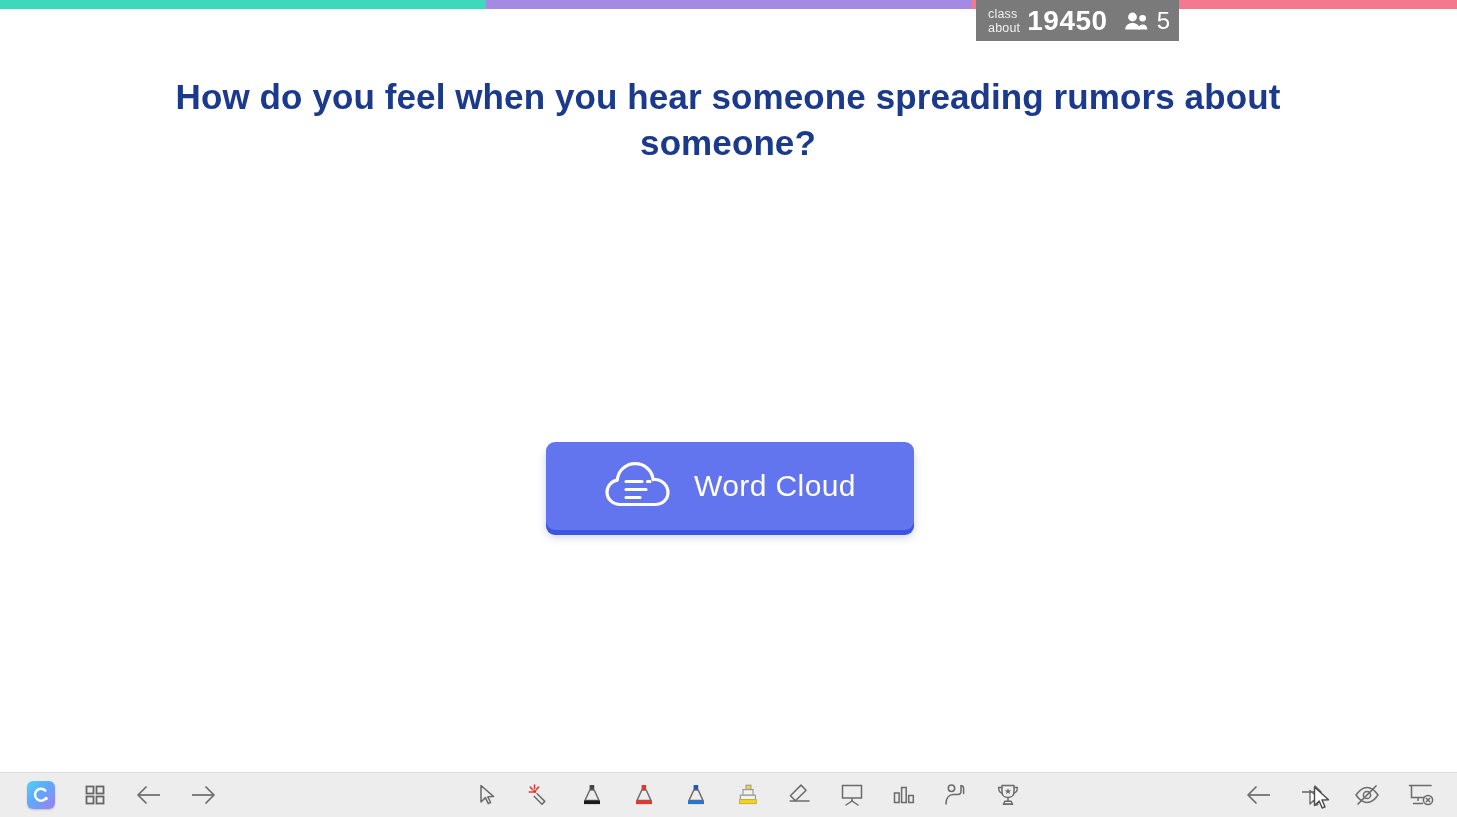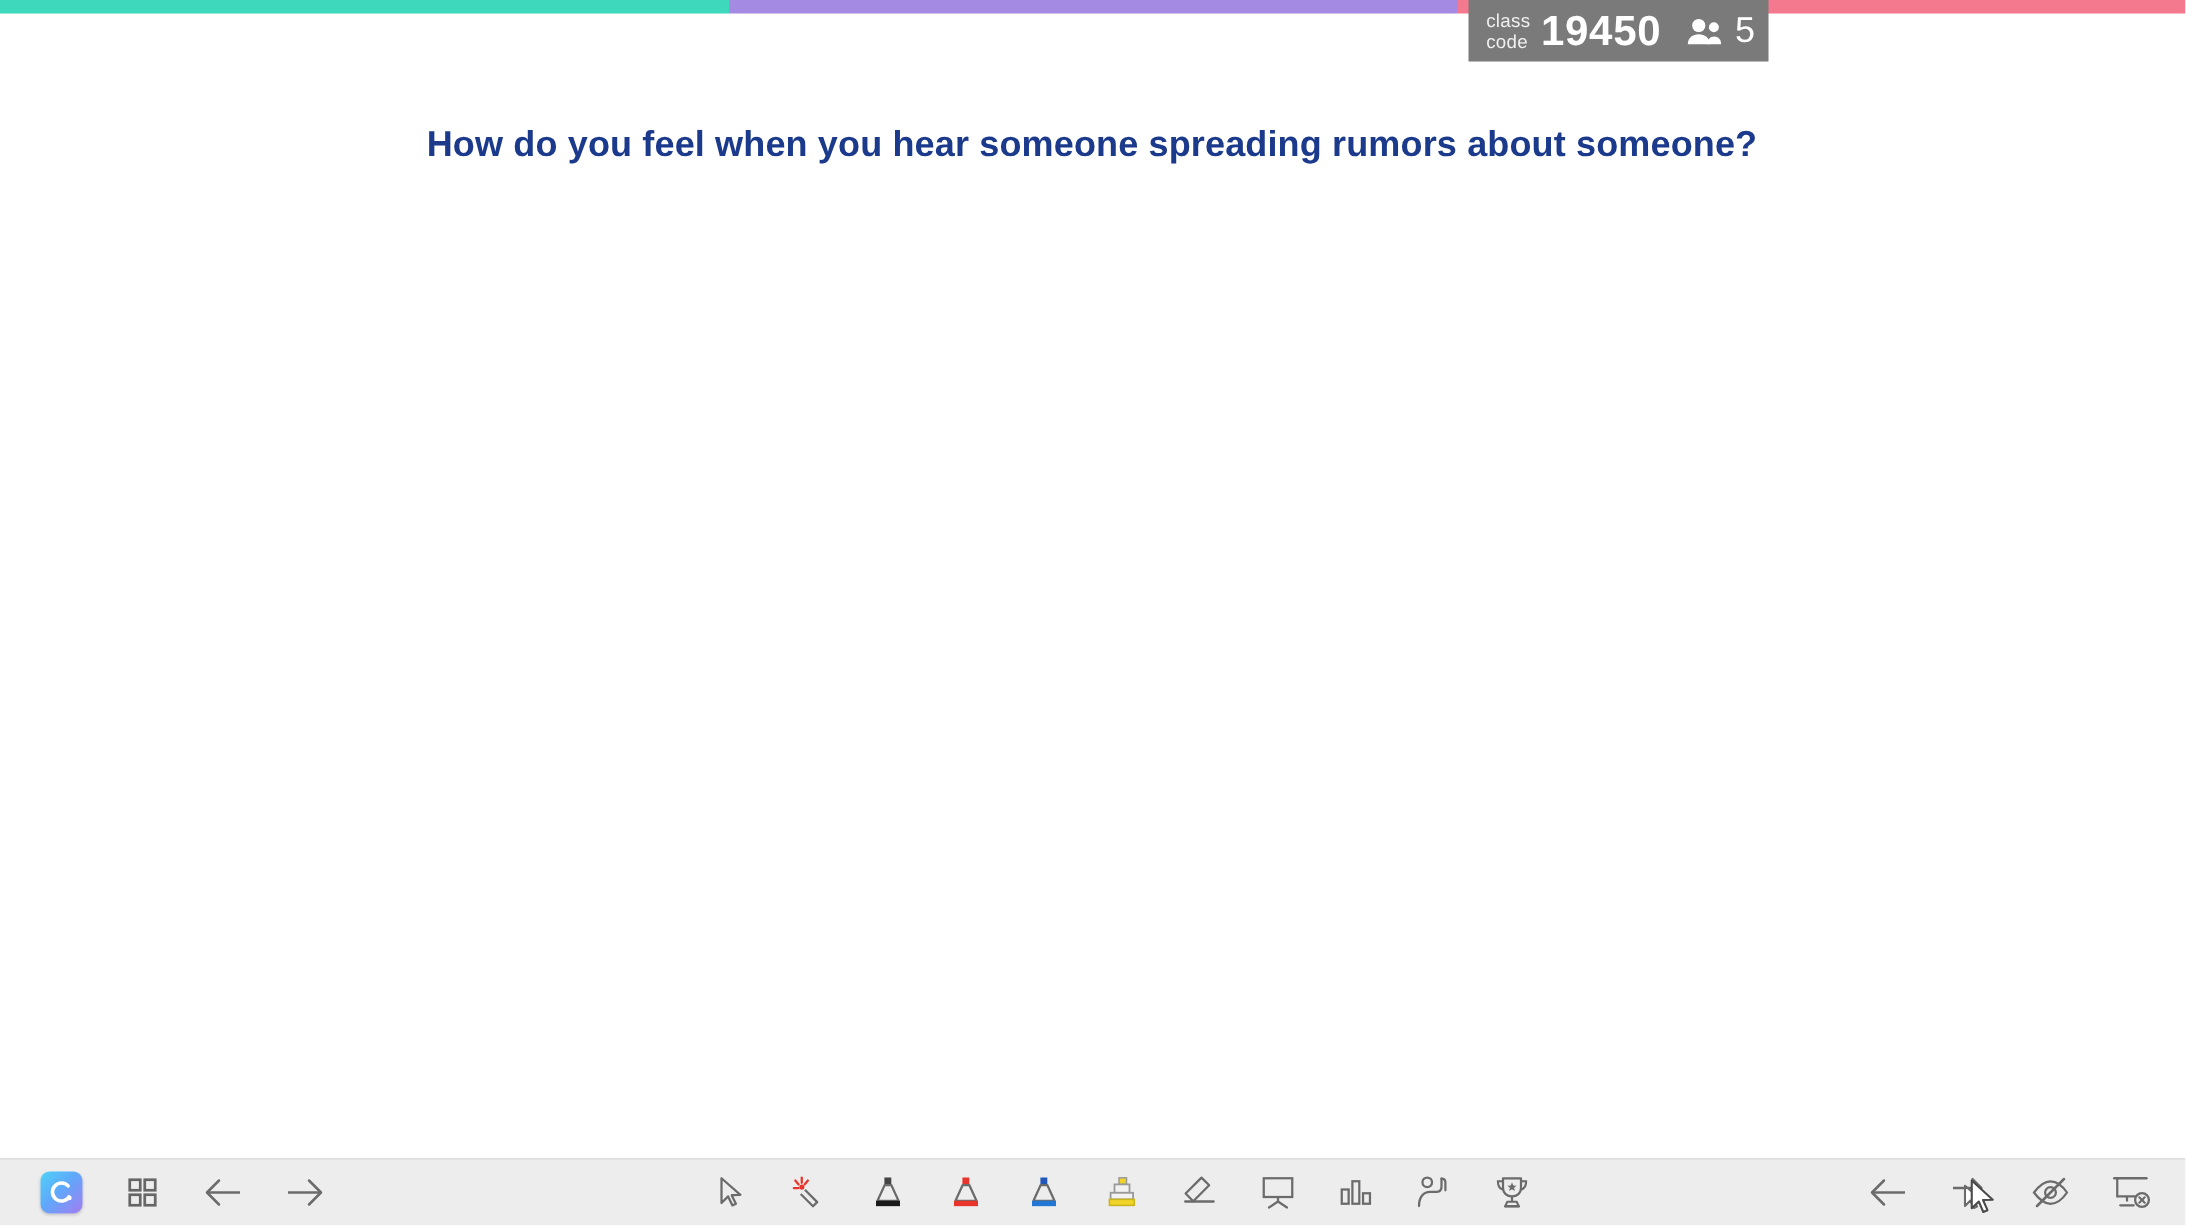--- a/index.html
+++ b/index.html
@@ -75,21 +75,21 @@
     color: #ffffff;
   }
 
   
   .slide-title {
     position: absolute;
     top: 74px;
     left: 128px;
     width: 1200px;
     text-align: center;
-    font-size: 24px;
+    font-size: 35px;
     font-weight: 700;
     line-height: 46px;
     color: #1b3a8c;
     letter-spacing: 0.1px;
   }
 
   
   .wordcloud-btn {
     position: absolute;
     left: 546px;
@@ -187,38 +187,50 @@
 
   <div class="topbar">
     <div class="seg seg-1"></div>
     <div class="seg seg-2"></div>
     <div class="seg seg-3"></div>
   </div>
 
   <div class="classcode-badge">
     <div class="cc-label">
       <span>class</span>
-      <span>code</span>
+      <span>about</span>
     </div>
     <div class="cc-number">19450</div>
     <div class="cc-people">
       <span>
         <svg width="26" height="20" viewBox="0 0 26 20">
           <circle cx="8.5" cy="6" r="4.4" fill="#ffffff"></circle>
           <path d="M1.2 18.5c0-4.2 3.3-6.6 7.3-6.6s7.3 2.4 7.3 6.6z" fill="#ffffff"></path>
           <circle cx="18.6" cy="7.2" r="3.3" fill="#ffffff"></circle>
           <path d="M14.2 18.5c0-3.3 2.1-5.1 4.6-5.1s4.6 1.8 4.6 5.1z" fill="#ffffff"></path>
         </svg>
       </span>
       <span class="cc-count">5</span>
     </div>
   </div>
 
   <div class="slide-title">How do you feel when you hear someone spreading rumors about someone?</div>
 
+  <button class="wordcloud-btn">
+    <span class="wc-icon">
+      <svg width="68" height="54" viewBox="0 0 68 54">
+        <path d="M16.5 45.5C8.6 45.5 3 39.9 3 33.2c0-6 4.4-11 10.3-12 .6-9.3 8.4-16.6 17.9-16.6 9.3 0 17 7 17.9 16 .5-.1 1-.1 1.6-.1 7.3 0 13.3 5.9 13.3 13.1 0 7-5.6 11.9-13 11.9z" fill="none" stroke="#ffffff" stroke-width="3.2" stroke-linejoin="round"></path>
+        <line x1="22" y1="22.5" x2="38" y2="22.5" stroke="#ffffff" stroke-width="3.1" stroke-linecap="round"></line>
+        <line x1="43.5" y1="22.5" x2="46" y2="22.5" stroke="#ffffff" stroke-width="3.1" stroke-linecap="round"></line>
+        <line x1="22" y1="30.5" x2="42" y2="30.5" stroke="#ffffff" stroke-width="3.1" stroke-linecap="round"></line>
+        <line x1="22" y1="38.5" x2="36" y2="38.5" stroke="#ffffff" stroke-width="3.1" stroke-linecap="round"></line>
+      </svg>
+    </span>
+    <span class="wc-label">Word Cloud</span>
+  </button>
 
   <div class="toolbar">
 
     <div class="tb-group tb-left">
       <div class="cp-logo">
         <svg width="18" height="18" viewBox="0 0 18 18">
           <path d="M13.4 4.6A6 6 0 1 0 14 12" fill="none" stroke="#ffffff" stroke-width="2.4" stroke-linecap="round"></path>
           <circle cx="14.2" cy="12.6" r="1.6" fill="#ffffff"></circle>
         </svg>
       </div>

